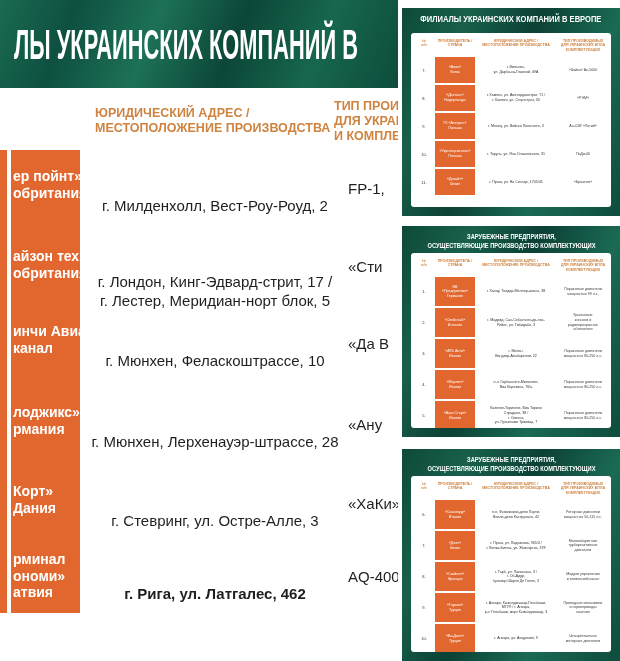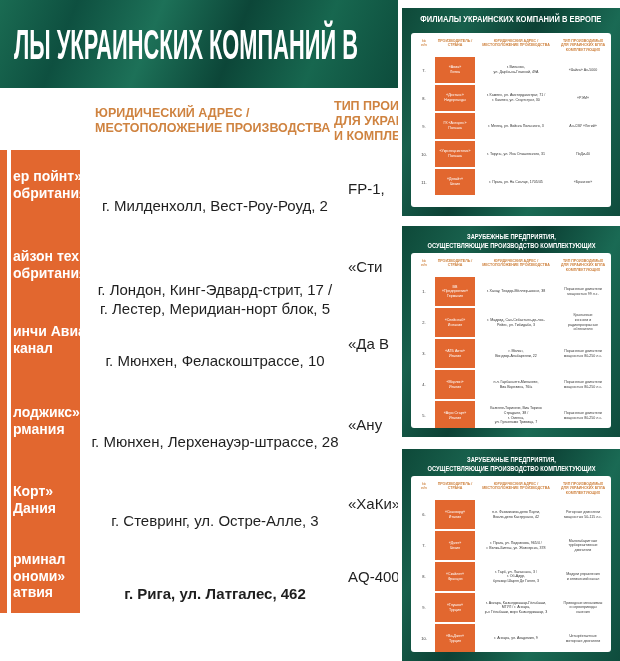--- a/index.html
+++ b/index.html
@@ -38,21 +38,21 @@
   .lrow:nth-child(3){top:323px;}
   .lrow:nth-child(4){top:404px;}
   .lrow:nth-child(5){top:483px;}
   .lrow:nth-child(6){top:551px;}
   .lp{position:absolute;left:13px;top:0;color:#fff;font-weight:bold;font-size:14px;
     line-height:16.5px;white-space:pre-line;}
   .la{position:absolute;left:84px;top:12px;width:262px;text-align:center;
     color:var(--text_dark);font-size:15px;line-height:19px;white-space:pre-line;margin-top:16px;}
   .lt{position:absolute;left:348px;top:12px;width:200px;text-align:left;
     color:var(--text_dark);font-size:15px;white-space:nowrap;}
-  .lrow:nth-child(2) .la{top:16px;}
+  .lrow:nth-child(2) .la{top:8px;}
   .lrow:nth-child(2) .lt{top:10px;}
   .lrow:nth-child(6) .la{top:17px;font-weight:bold;}
   .lrow:nth-child(6) .lt{top:17px;}
   .footer-band{position:absolute;left:0;top:640px;width:398px;height:21px;
     background:linear-gradient(100deg,#0a4a41 0%,#13685c 45%,#0b5349 75%,#11655a 100%);}
 
   
   .panels{position:absolute;left:402px;top:0;width:218px;height:661px;}
   .panel{position:absolute;left:0;width:218px;
     background:linear-gradient(115deg,#0e4939 0%,#18604c 22%,#0c4135 45%,#1a6a54 70%,#0f4c3d 100%);}

